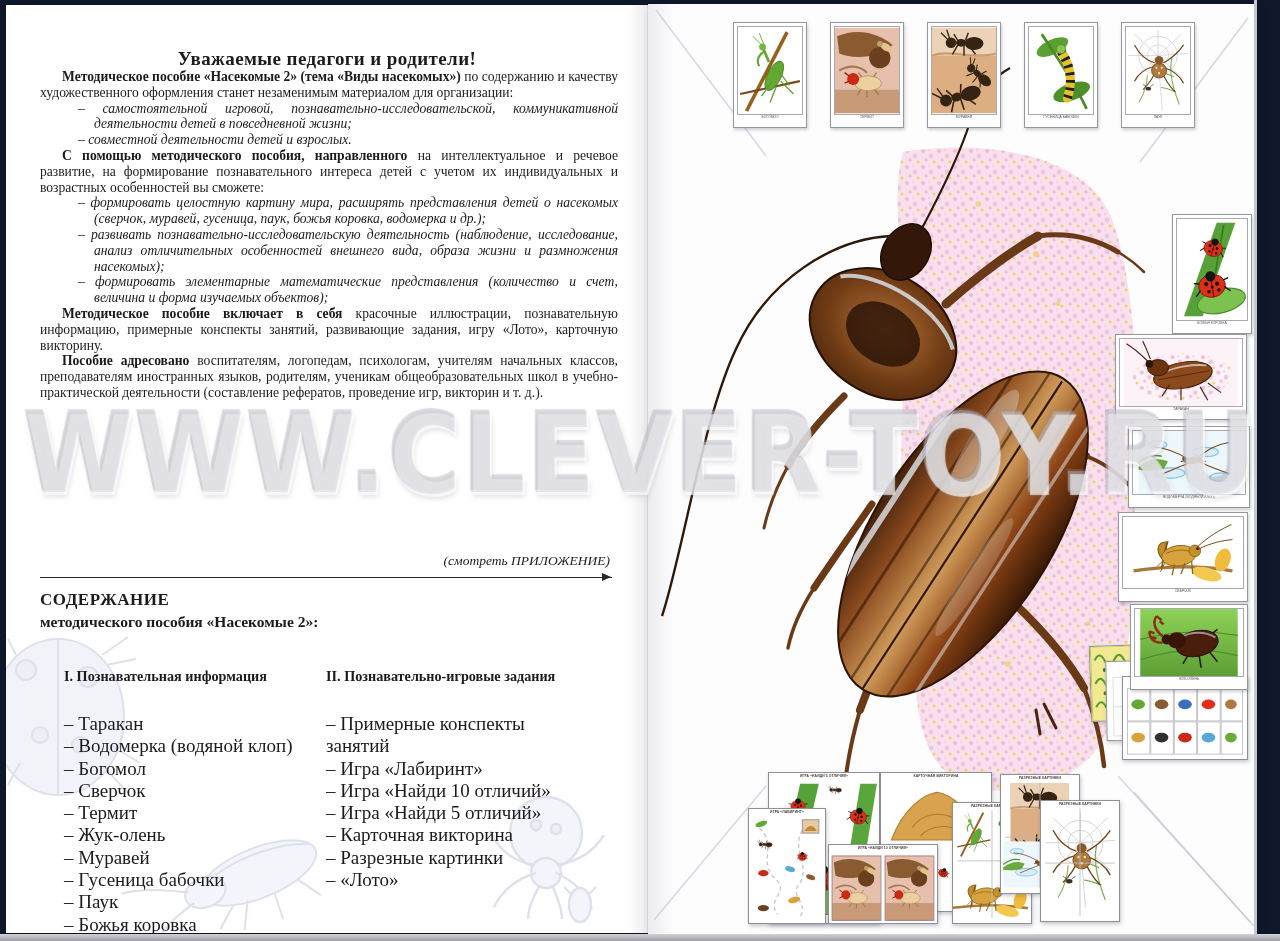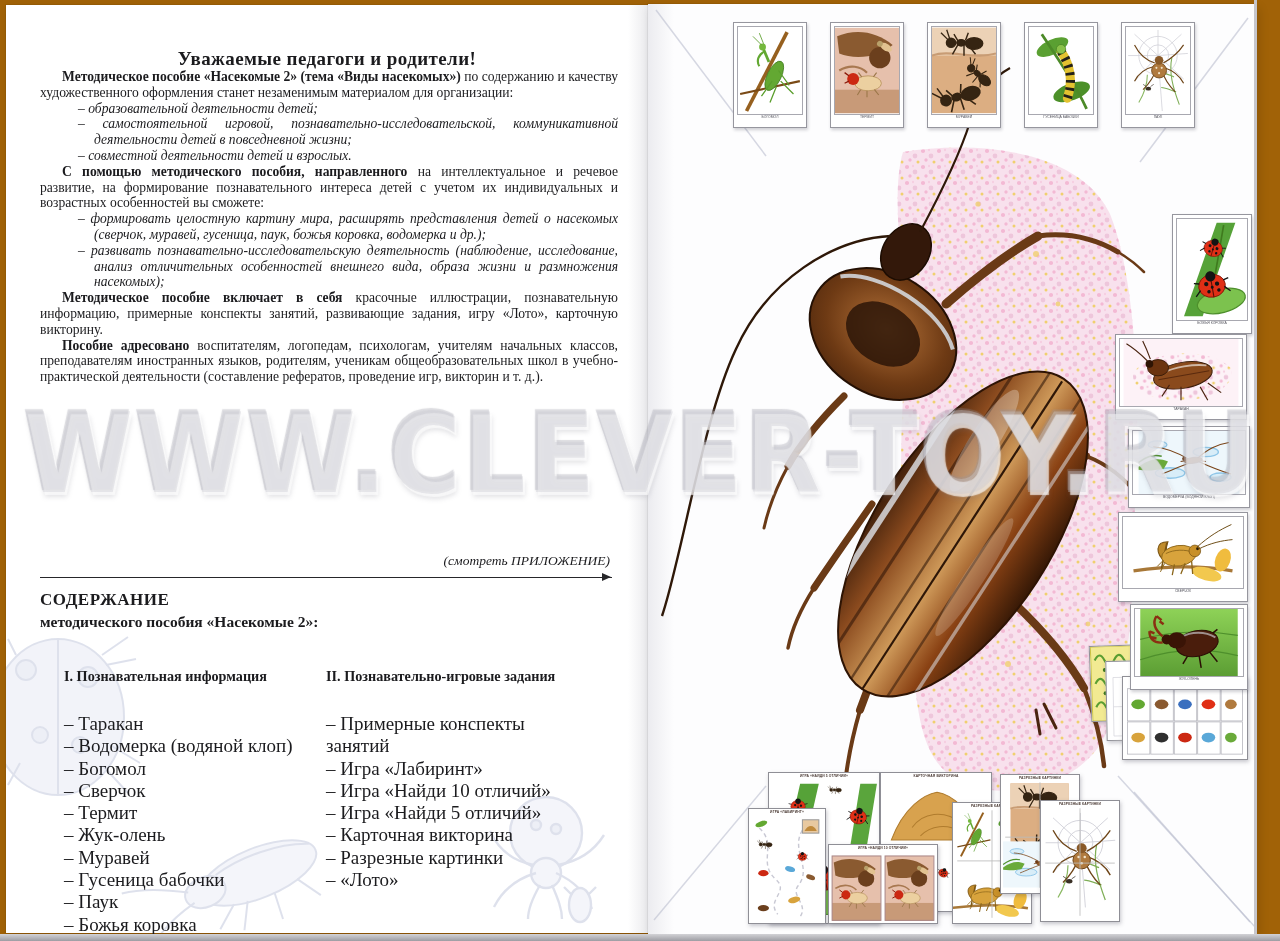--- a/index.html
+++ b/index.html
@@ -1,17 +1,17 @@
 <!DOCTYPE html>
 <html><head>
 <meta charset="utf-8">
 <style>
   html,body{margin:0;padding:0;background:#4a4a50;}
   *{box-sizing:border-box;}
-  .photo{position:relative;width:1280px;height:941px;background:#a16207;overflow:hidden;
+  .photo{position:relative;width:1280px;height:941px;background:#0f172a;overflow:hidden;
          font-family:"Liberation Serif","DejaVu Serif",serif;color:#1b1b1e;}
   .photo-bottom{position:absolute;left:0;bottom:0;width:100%;height:7px;
          background:linear-gradient(#d2d2d6,#9d9da3);z-index:40;}
   .edge-r{position:absolute;top:0;bottom:0;left:1254px;width:3px;background:#c6c6cc;z-index:39;}
 
   
   .page-left{position:absolute;left:6px;top:5px;width:642px;height:928px;background:#ffffff;
          box-shadow:0 0 0 1px rgba(0,0,0,.05),3px 4px 10px rgba(0,0,0,.14);}
   .page-left::after{content:"";position:absolute;right:0;top:0;bottom:0;width:20px;
          background:linear-gradient(270deg,rgba(110,110,130,.14),transparent);}
@@ -248,28 +248,28 @@
         <ellipse cx="34" cy="62" rx="11" ry="17"></ellipse>
         <path d="M26,52 l-8,-8 M42,52 l8,-8" fill="none"></path>
       </g>
     </svg>
 
     <h1 class="lp-title">Уважаемые педагоги и родители!</h1>
 
     <div class="lp-body">
       <p class="para"><span class="lead">Методическое пособие «Насекомые 2» (тема «Виды насекомых»)</span><span> по содержанию и качеству художественного оформления станет незаменимым материалом для организации:</span></p>
       <ul class="blist">
-        <li>– образовательной деятельности детей;</li>
         <li>– самостоятельной игровой, познавательно-исследовательской, коммуникативной деятельности детей в повседневной жизни;</li>
         <li>– совместной деятельности детей и взрослых.</li>
       </ul>
       <p class="para"><span class="lead">С помощью методического пособия, направленного</span><span> на интеллектуальное и речевое развитие, на формирование познавательного интереса детей с учетом их индивидуальных и возрастных особенностей вы сможете:</span></p>
       <ul class="blist">
         <li>– формировать целостную картину мира, расширять представления детей о насекомых (сверчок, муравей, гусеница, паук, божья коровка, водомерка и др.);</li>
         <li>– развивать познавательно-исследовательскую деятельность (наблюдение, исследование, анализ отличительных особенностей внешнего вида, образа жизни и размножения насекомых);</li>
+        <li>– формировать элементарные математические представления (количество и счет, величина и форма изучаемых объектов);</li>
       </ul>
       <p class="para"><span class="lead">Методическое пособие включает в себя</span><span> красочные иллюстрации, познавательную информацию, примерные конспекты занятий, развивающие задания, игру «Лото», карточную викторину.</span></p>
       <p class="para"><span class="lead">Пособие адресовано</span><span> воспитателям, логопедам, психологам, учителям начальных классов, преподавателям иностранных языков, родителям, ученикам общеобразовательных школ в учебно-практической деятельности (составление рефератов, проведение игр, викторин и т. д.).</span></p>
     </div>
 
     <div class="appendix-note">(смотреть ПРИЛОЖЕНИЕ)</div>
     <div class="arrow-line"></div>
 
     <div class="contents">
       <h2>СОДЕРЖАНИЕ</h2>

